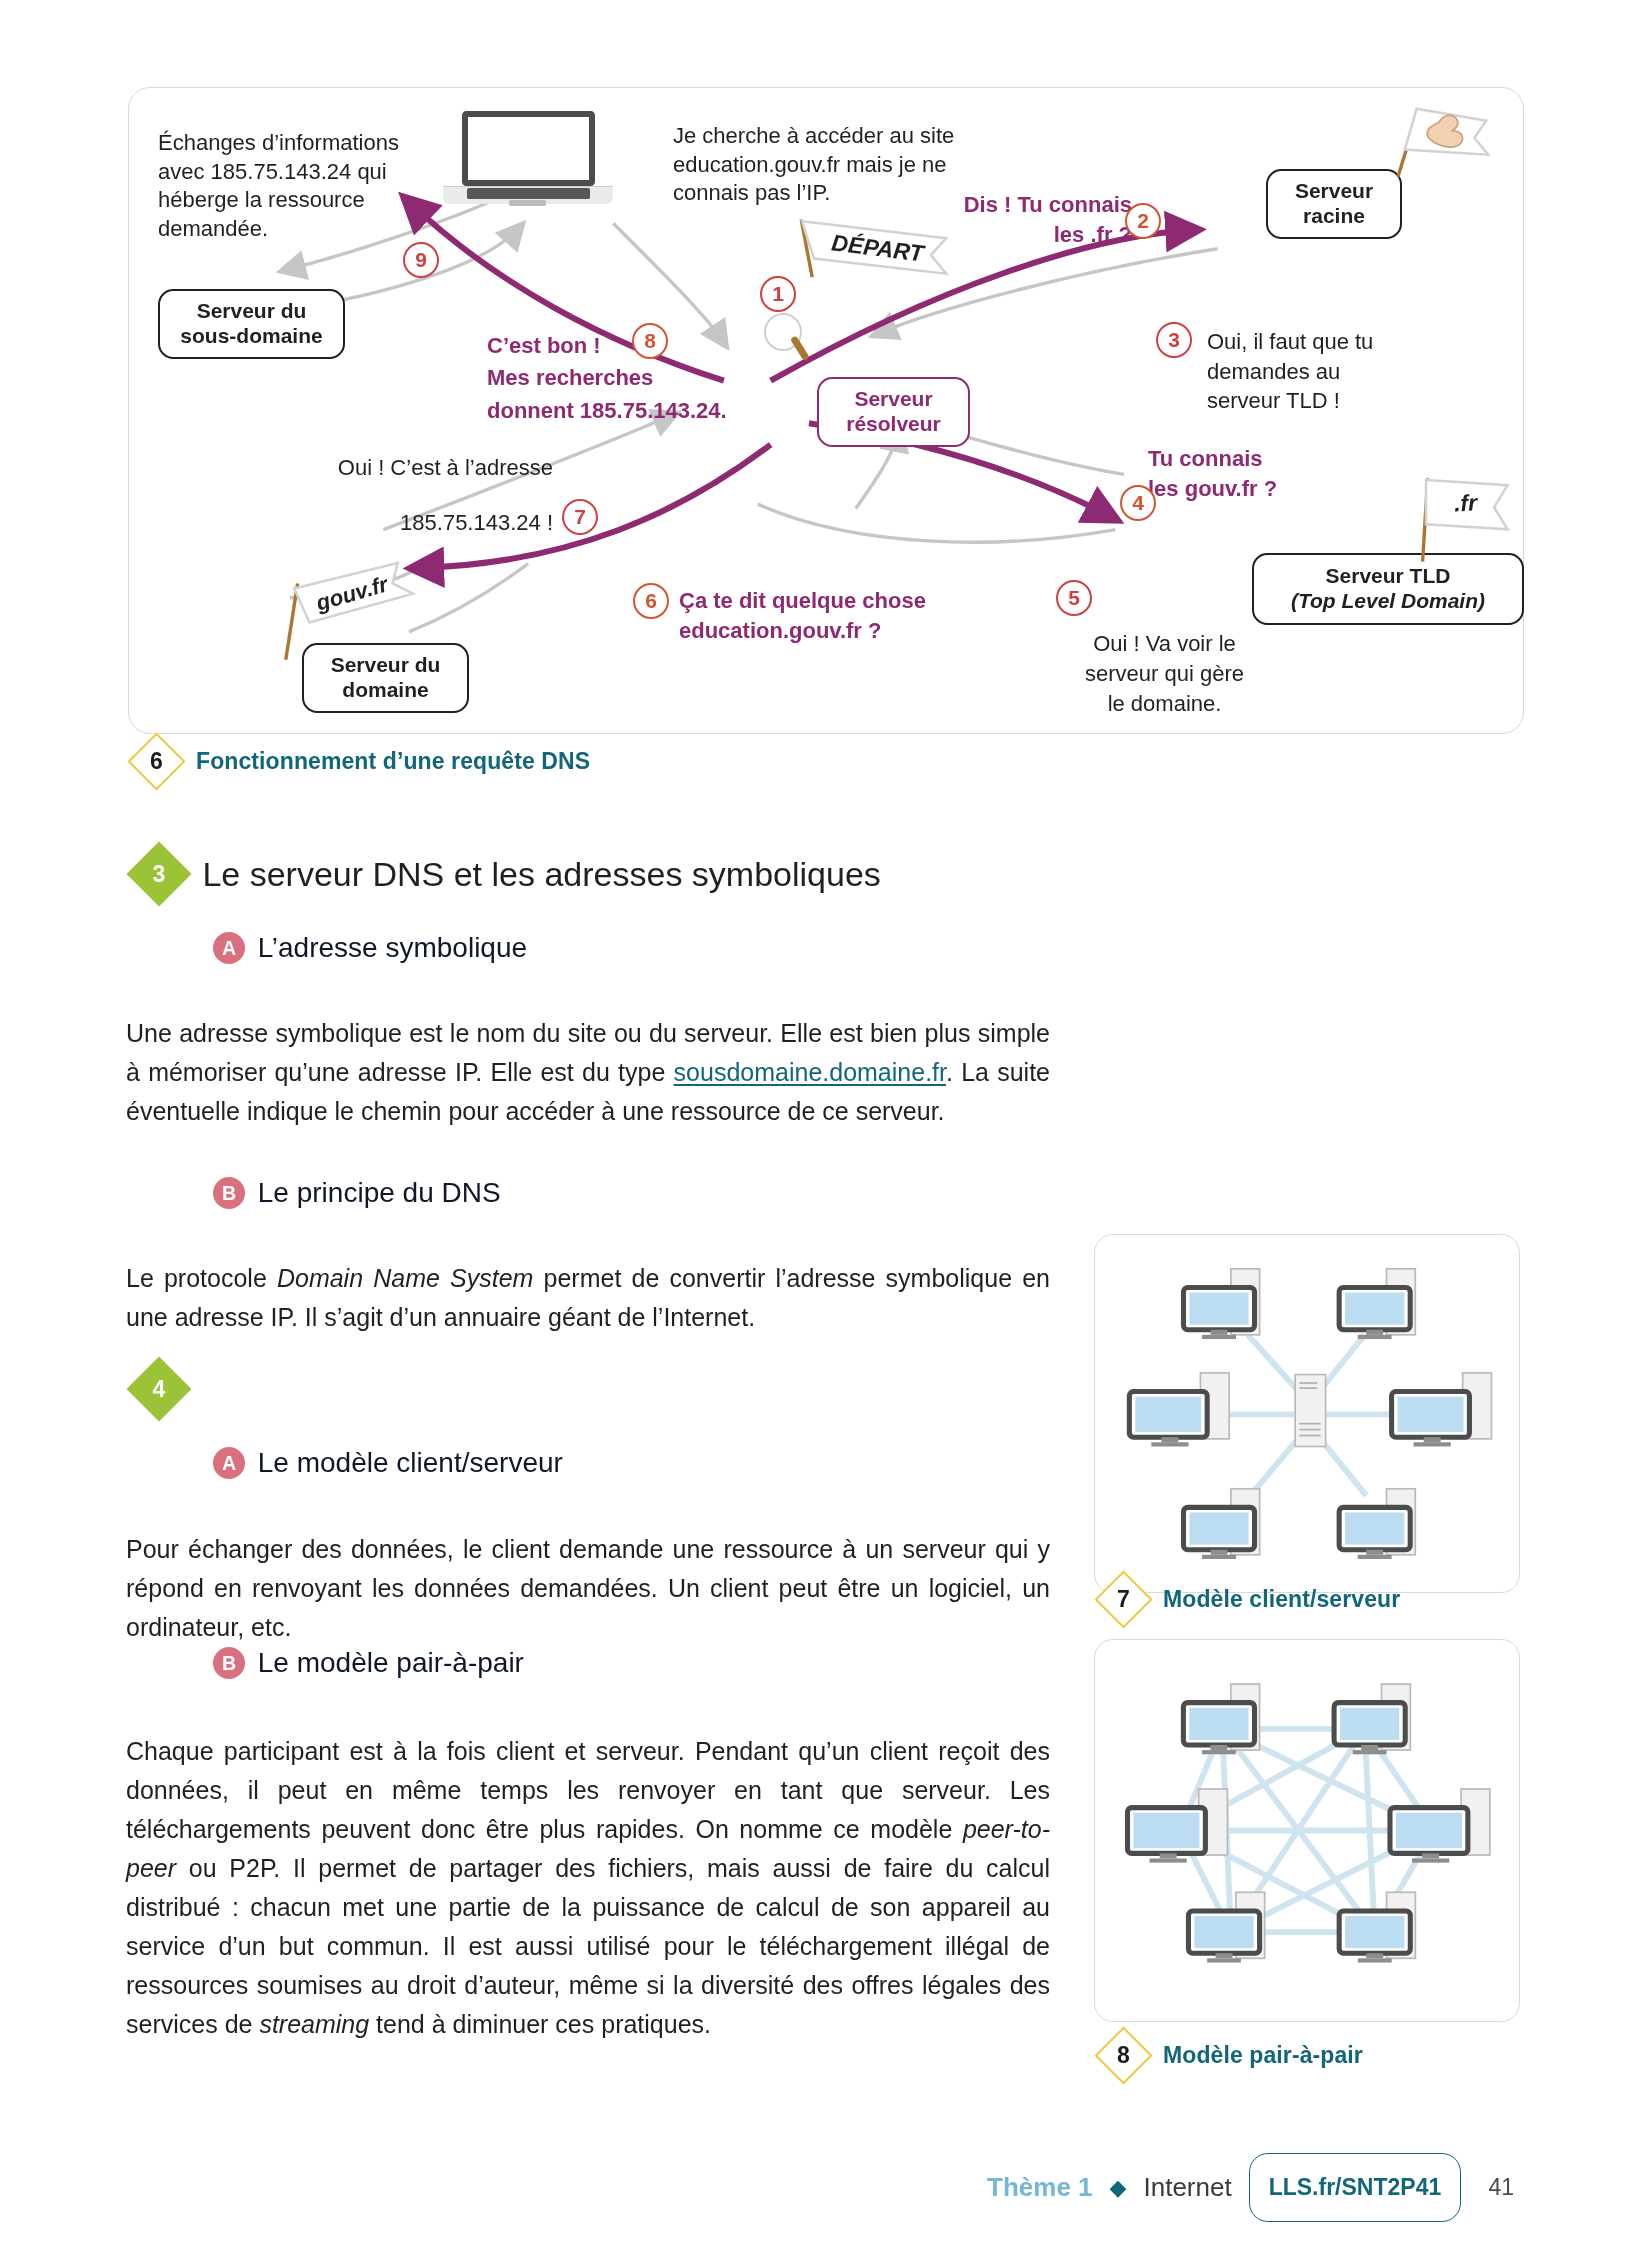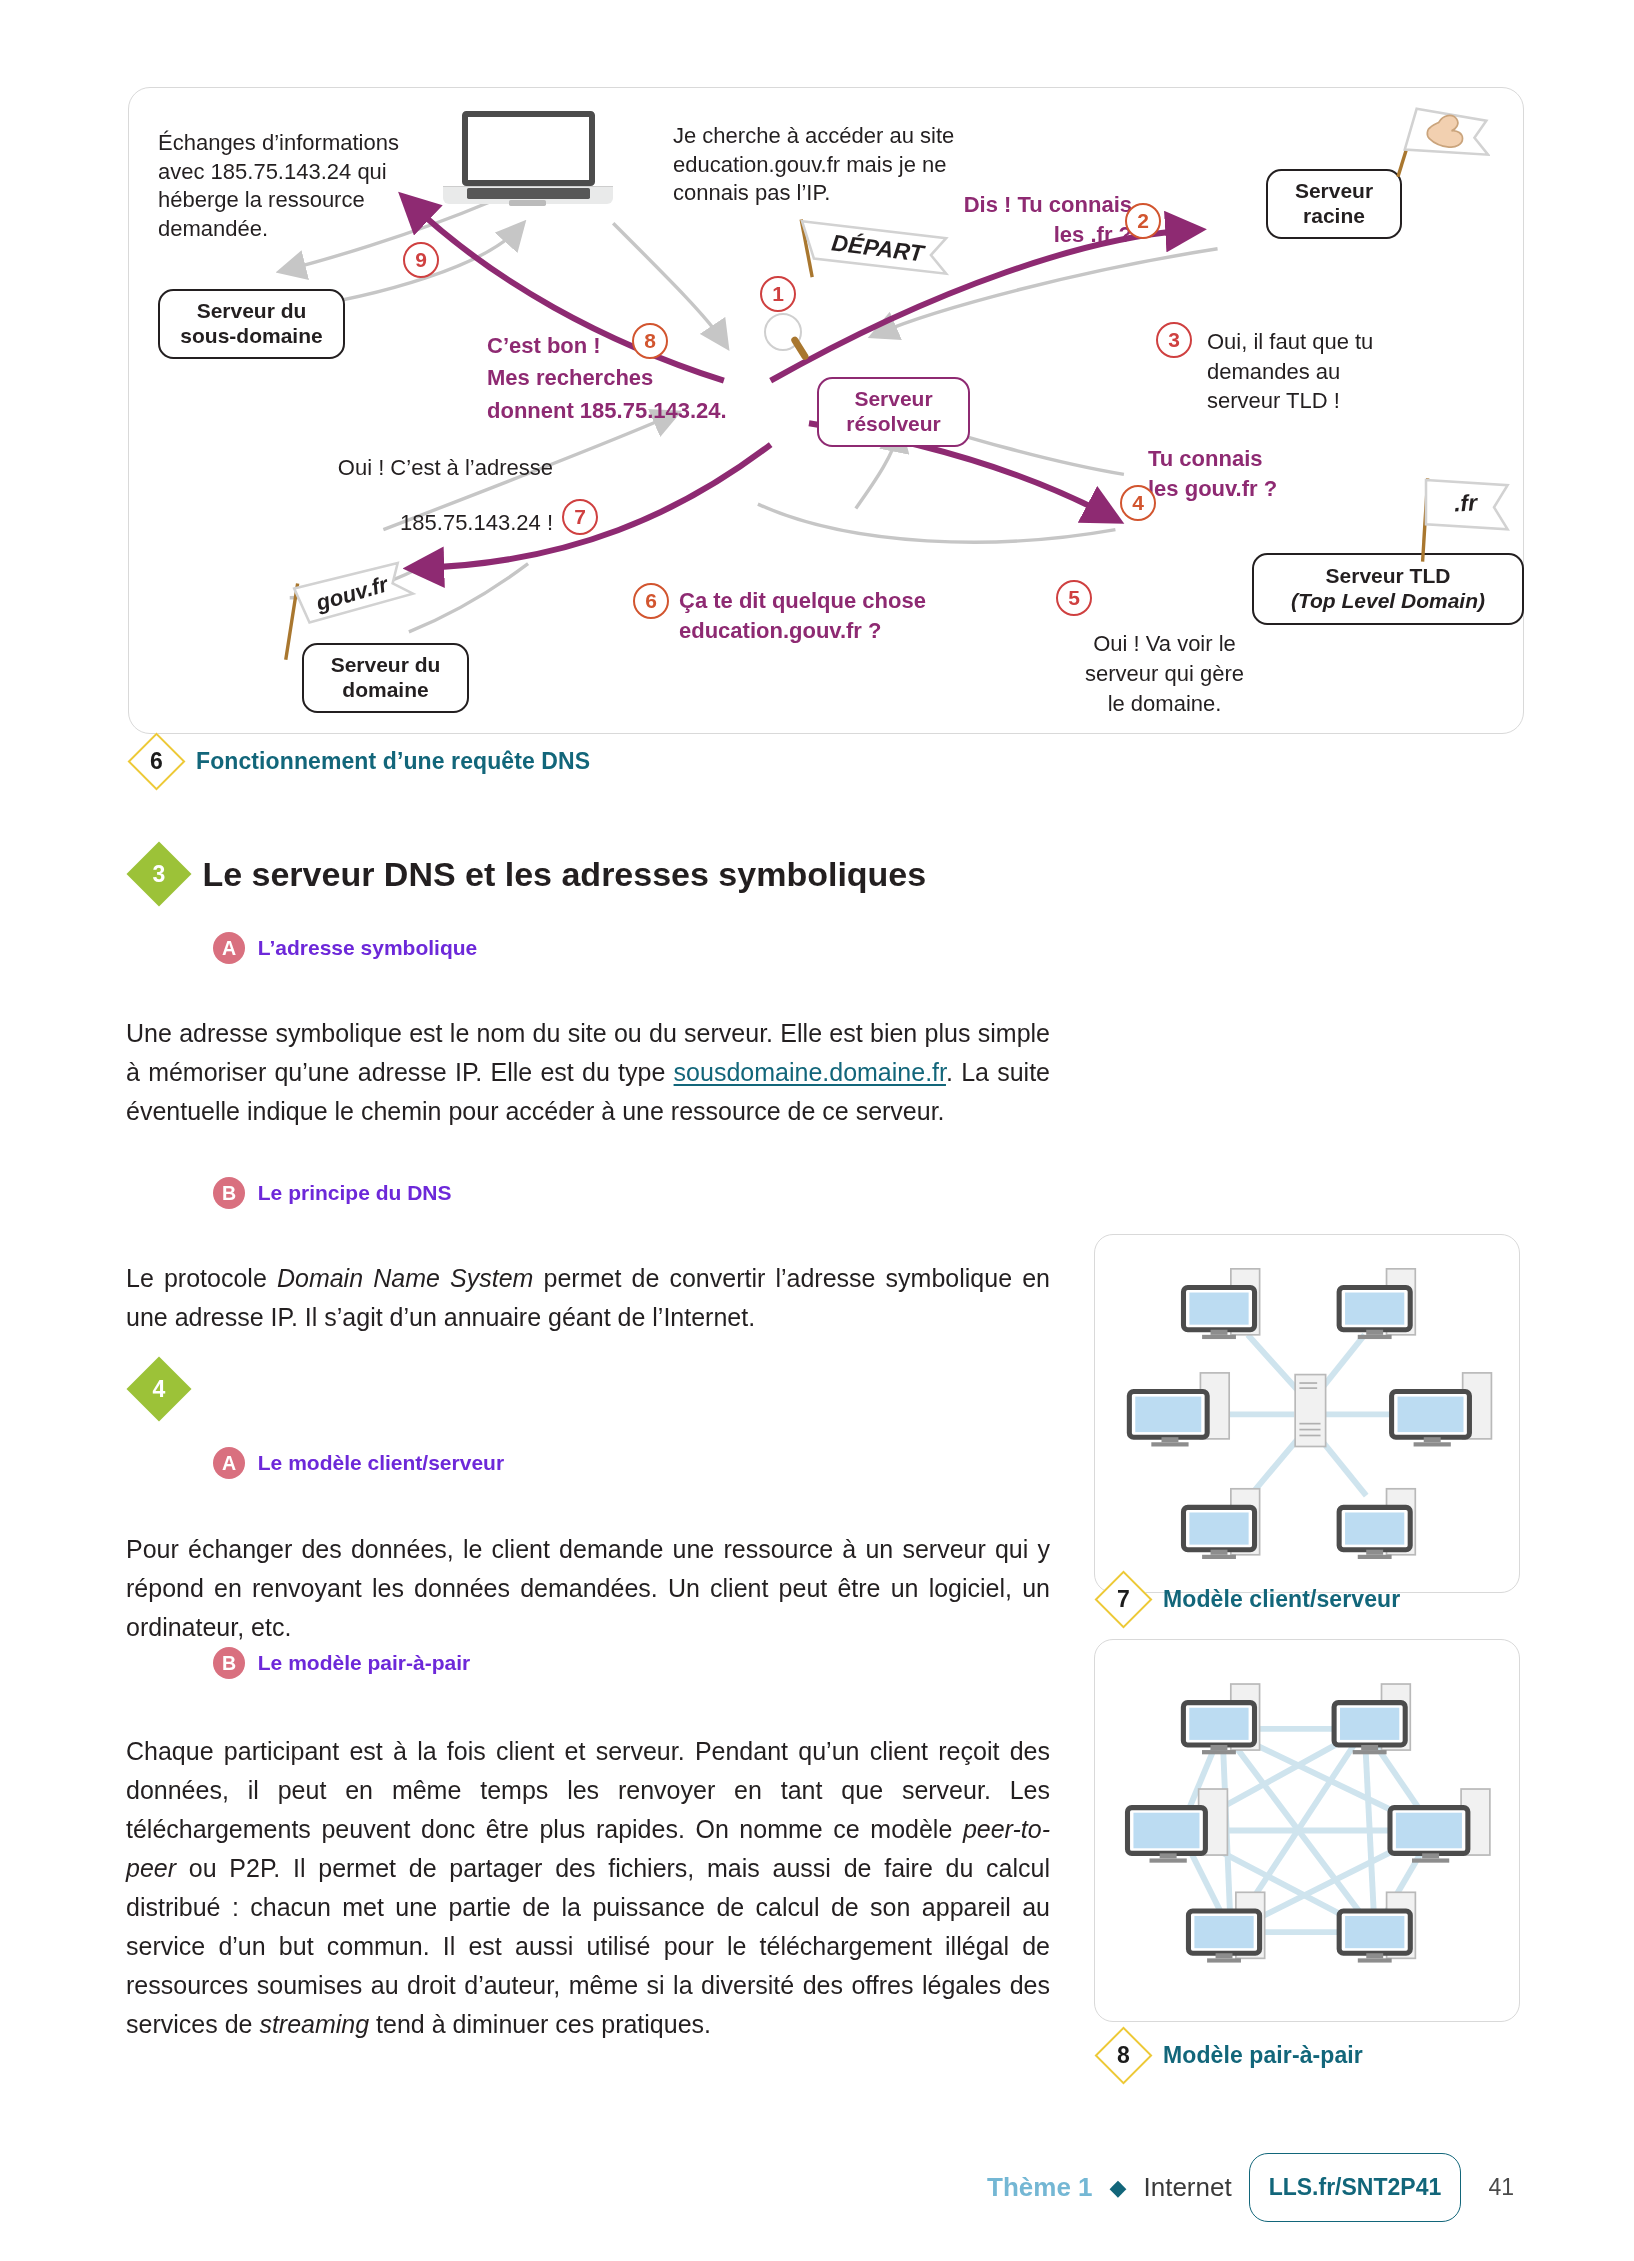--- a/index.html
+++ b/index.html
@@ -73,29 +73,29 @@
   .diamond span{transform:rotate(-45deg);font-weight:bold;font-size:23px;color:#1c1c1c;}
   .figcap .captxt{font-weight:bold;font-size:23px;color:#12667a;letter-spacing:0.1px;white-space:nowrap;}
 
   
   .sectionhead{position:absolute;display:flex;align-items:center;gap:20.4px;}
   .gdiamond{
     width:46px;height:46px;transform:rotate(45deg);background:#9cc238;flex:0 0 auto;
     display:flex;align-items:center;justify-content:center;
   }
   .gdiamond span{transform:rotate(-45deg);font-weight:bold;font-size:23px;color:#ffffff;}
-  .sectionhead .stxt{font-weight:bold;font-size:34px;color:#231f20;white-space:nowrap;}
+  .sectionhead .stxt{font-weight:normal;font-size:34px;color:#231f20;white-space:nowrap;}
 
   .subhead{position:absolute;display:flex;align-items:center;gap:12.8px;}
   .pcircle{
     width:32px;height:32px;border-radius:50%;background:#d9707f;flex:0 0 auto;
     display:flex;align-items:center;justify-content:center;
   }
   .pcircle span{font-weight:bold;font-size:19.6px;color:#ffffff;}
-  .subhead .subtxt{font-weight:bold;font-size:21px;color:#6d28d9;white-space:nowrap;}
+  .subhead .subtxt{font-weight:normal;font-size:28px;color:#0f172a;white-space:nowrap;}
 
   
   .para{
     position:absolute;width:924px;font-size:25px;line-height:1.56;color:#231f20;
     text-align:justify;
   }
   .para em{font-style:italic;}
   .para a.link{color:#12667a;text-decoration:underline;text-underline-offset:3.4px;}
 
   

